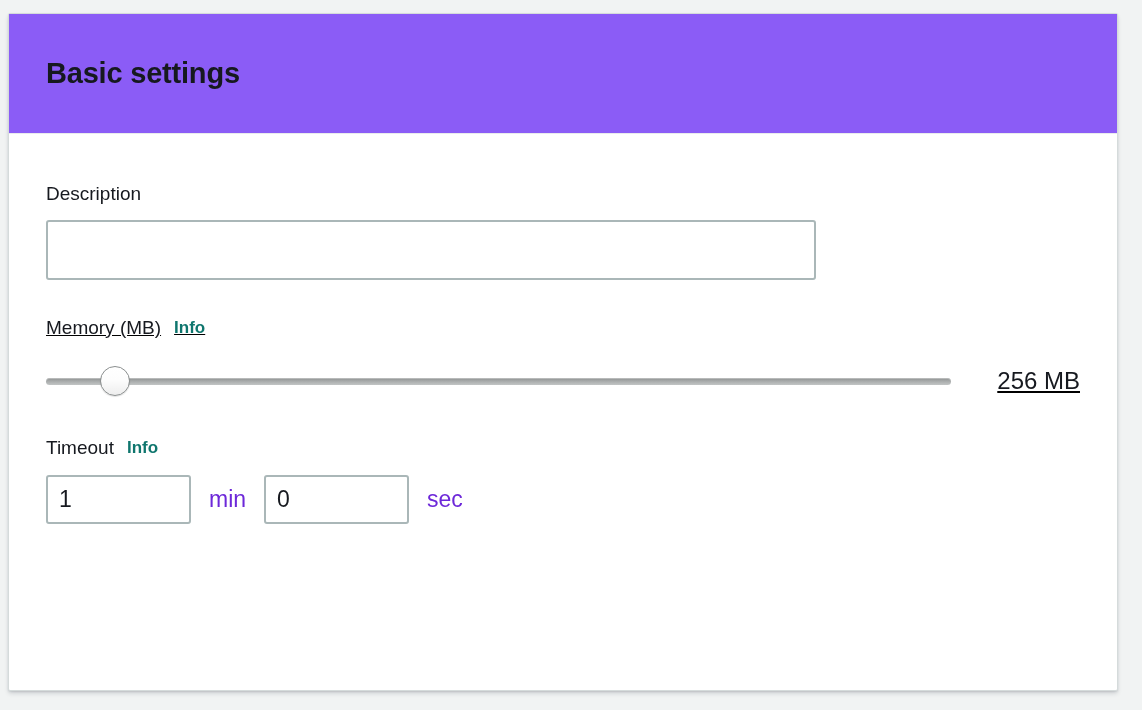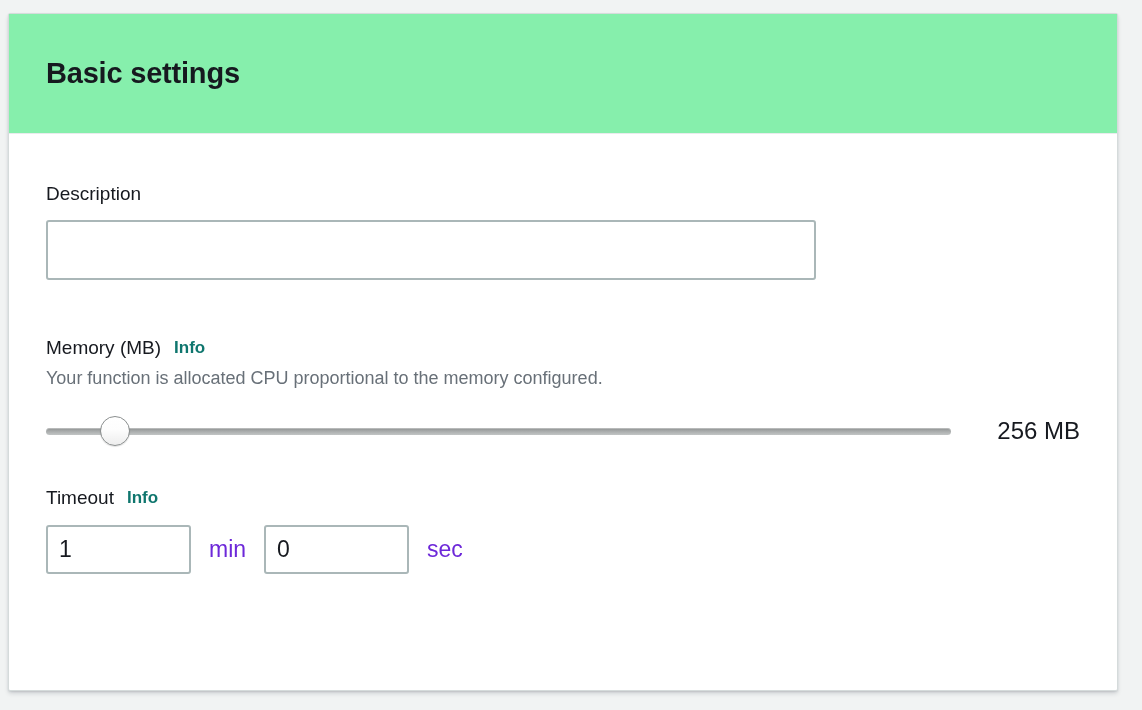--- a/index.html
+++ b/index.html
@@ -24,21 +24,21 @@
     background: #ffffff;
     border: 1px solid #d5dbdb;
     border-radius: 2px;
     box-sizing: border-box;
     box-shadow: 0 3px 5px -1px rgba(15, 28, 46, 0.18),
                 0 1px 2px 0 rgba(15, 28, 46, 0.10);
   }
 
   .panel-header {
     height: 120px;
-    background: #86efac;
+    background: #8b5cf6;
     border-bottom: 1px solid #e9ebed;
     display: flex;
     align-items: center;
     padding: 0 37px;
     box-sizing: border-box;
   }
 
   .panel-title {
     font-size: 29px;
     font-weight: bold;
@@ -91,21 +91,22 @@
     box-sizing: border-box;
     font-family: "Liberation Sans", sans-serif;
     font-size: 19px;
     color: #16191f;
     padding: 0 12px;
     outline: none;
   }
 
   
   .memory-block {
-    margin-top: 56px;
+    margin-top: 36px;
+    text-decoration: underline;
   }
 
   .slider-row {
     display: flex;
     align-items: center;
     margin-top: 26px;
     gap: 46px;
   }
 
   .slider-wrap {
@@ -197,21 +198,20 @@
         <span>Description</span>
       </div>
       <input class="text-input" type="text" value="" style="">
     </div>
 
     <div class="form-field memory-block">
       <div class="field-label">
         <span>Memory (MB)</span>
         <a class="info-link" href="#">Info</a>
       </div>
-      <div class="field-hint">Your function is allocated CPU proportional to the memory configured.</div>
 
       <div class="slider-row">
         <div class="slider-wrap">
           <div class="slider-track"></div>
           <div class="slider-thumb"></div>
         </div>
         <div class="slider-value">256 MB</div>
       </div>
     </div>
 

